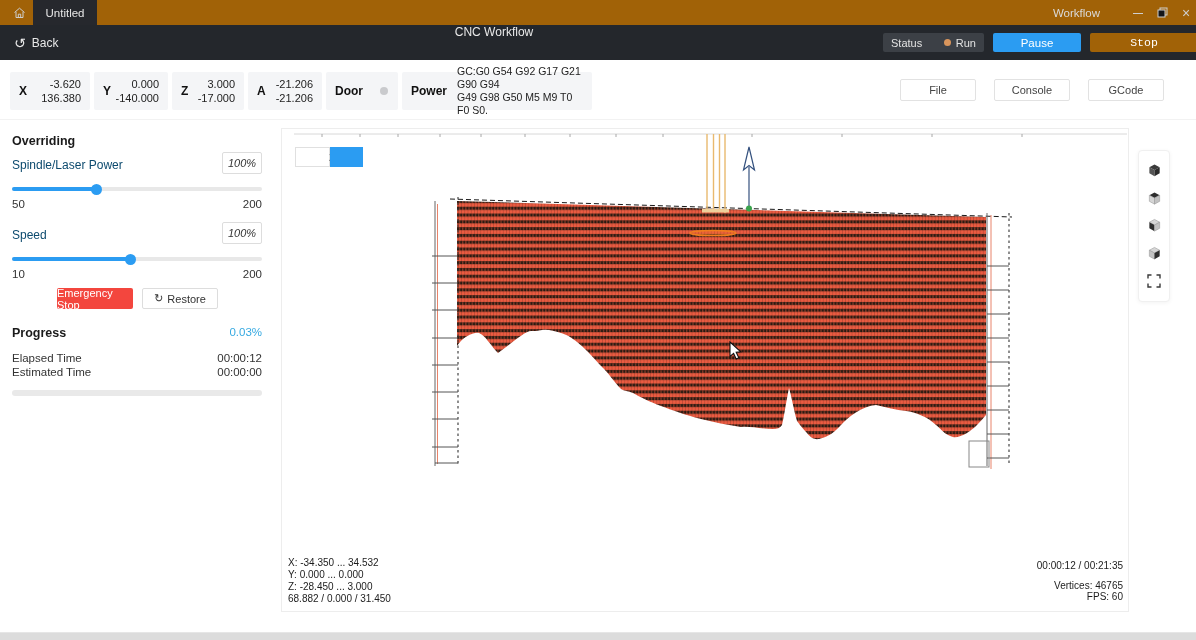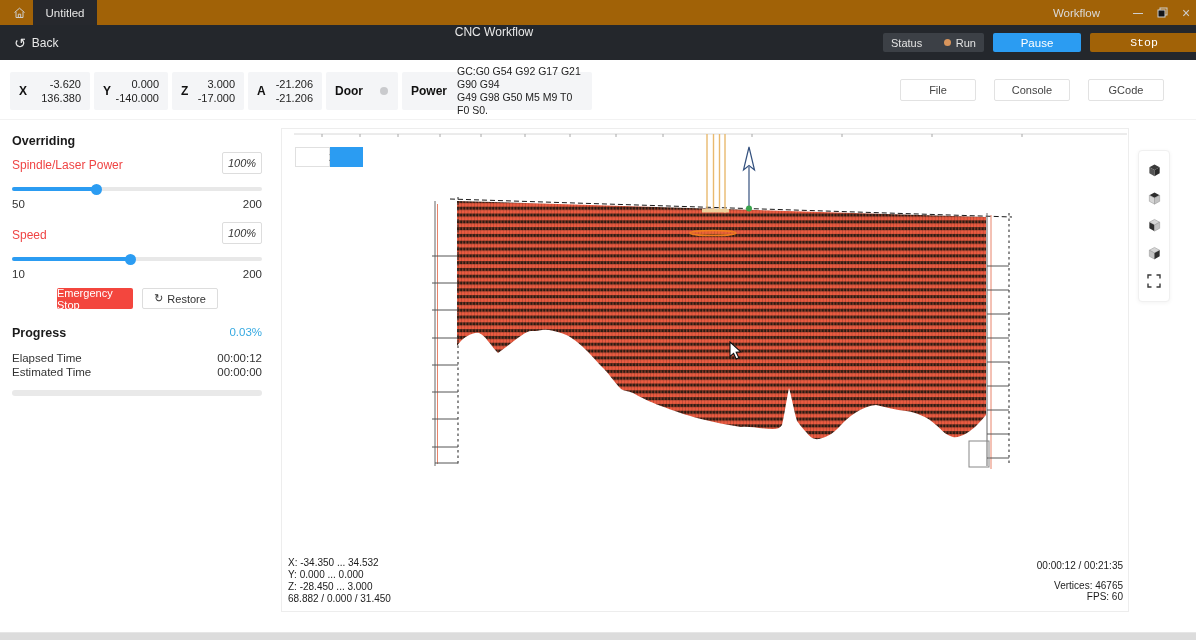--- a/index.html
+++ b/index.html
@@ -30,21 +30,21 @@
   .axis-letter { font-weight:bold; font-size:12px; color:#111; padding-left:9px; }
   .axis-vals { margin-left:auto; padding-right:9px; text-align:right; font-size:11px; line-height:14px; color:#222; }
   .door-dot { width:8px; height:8px; border-radius:50%; background:#c9cacd; margin-left:auto; margin-right:10px; }
   .modal-text { font-size:10.5px; line-height:13px; color:#222; padding-left:10px; padding-right:6px; }
   .panel-btn { position:absolute; top:19px; width:76px; height:22px; background:#fff; border:1px solid #e2e2e2; border-radius:2px; font-size:11px; color:#444; display:flex; align-items:center; justify-content:center; }
 
   
   .main { position:absolute; left:0; top:120px; width:1196px; height:512px; background:#fff; }
 
   
-  .sb-label { position:absolute; font-size:12px; color:#ef4444; }
+  .sb-label { position:absolute; font-size:12px; color:#0c4a6e; }
   .sb-bold { font-weight:bold; color:#1a1a1a; font-size:12.5px; }
   .pct-input { position:absolute; width:40px; height:22px; border:1px solid #ddd; border-radius:2px; background:#fff; font-size:11px; color:#333; display:flex; align-items:center; justify-content:center;font-style:italic; }
   .slider { position:absolute; left:12px; width:250px; height:4px; background:#e8e8e8; border-radius:2px; }
   .slider-fill { position:relative; height:4px; background:#2b9cf2; border-radius:2px; }
   .slider-handle { position:absolute; right:-5px; top:-3.5px; width:11px; height:11px; border-radius:50%; background:#2b9cf2; }
   .minmax { position:absolute; left:12px; width:250px; display:flex; justify-content:space-between; font-size:11.5px; color:#333; }
   .es-btn { position:absolute; left:57px; width:76px; height:21px; background:#f3463e; color:#fff; font-size:11px; border-radius:2px; display:flex; align-items:center; justify-content:center; }
   .restore-btn { position:absolute; left:142px; width:76px; height:21px; background:#fff; border:1px solid #ddd; color:#333; font-size:11px; border-radius:2px; display:flex; align-items:center; justify-content:center; gap:4px; }
   .kv-row { position:absolute; left:12px; width:250px; display:flex; justify-content:space-between; font-size:11.5px; color:#333; }
   .progress-track { position:absolute; left:12px; width:250px; height:6px; background:#e9e9e9; border-radius:3px; overflow:hidden; }

